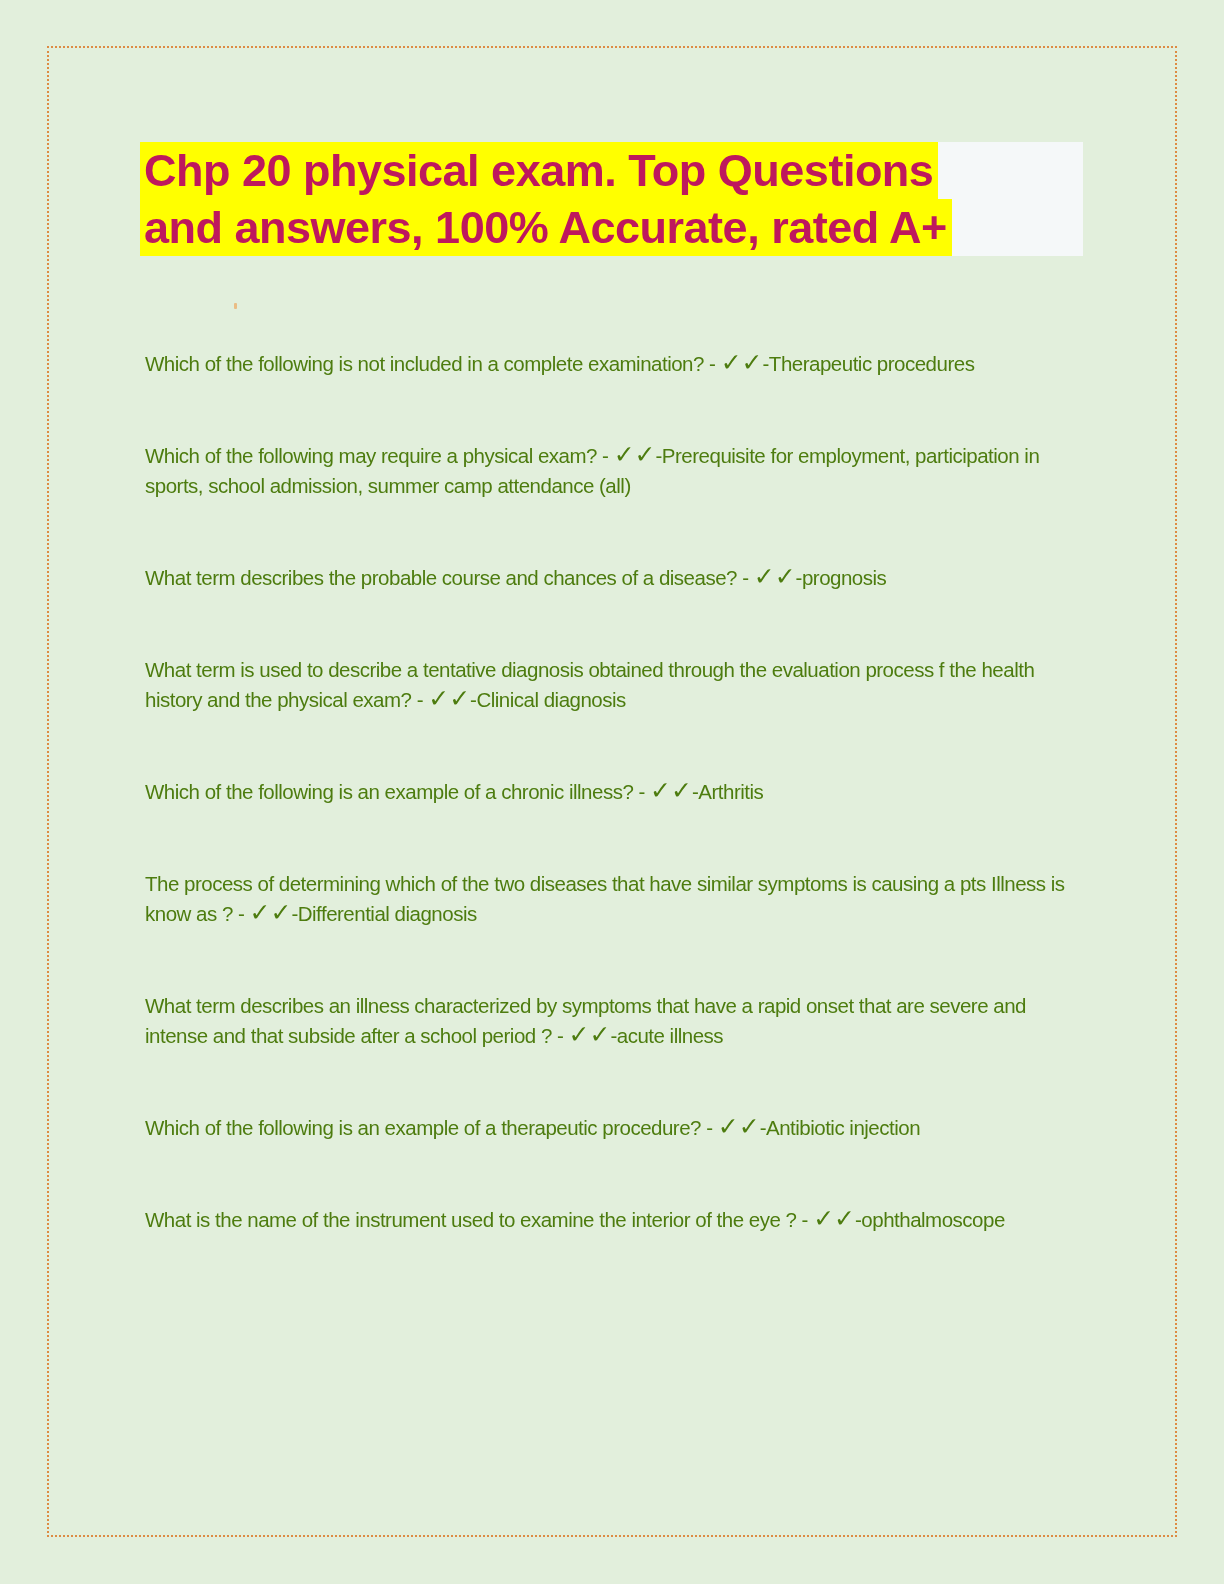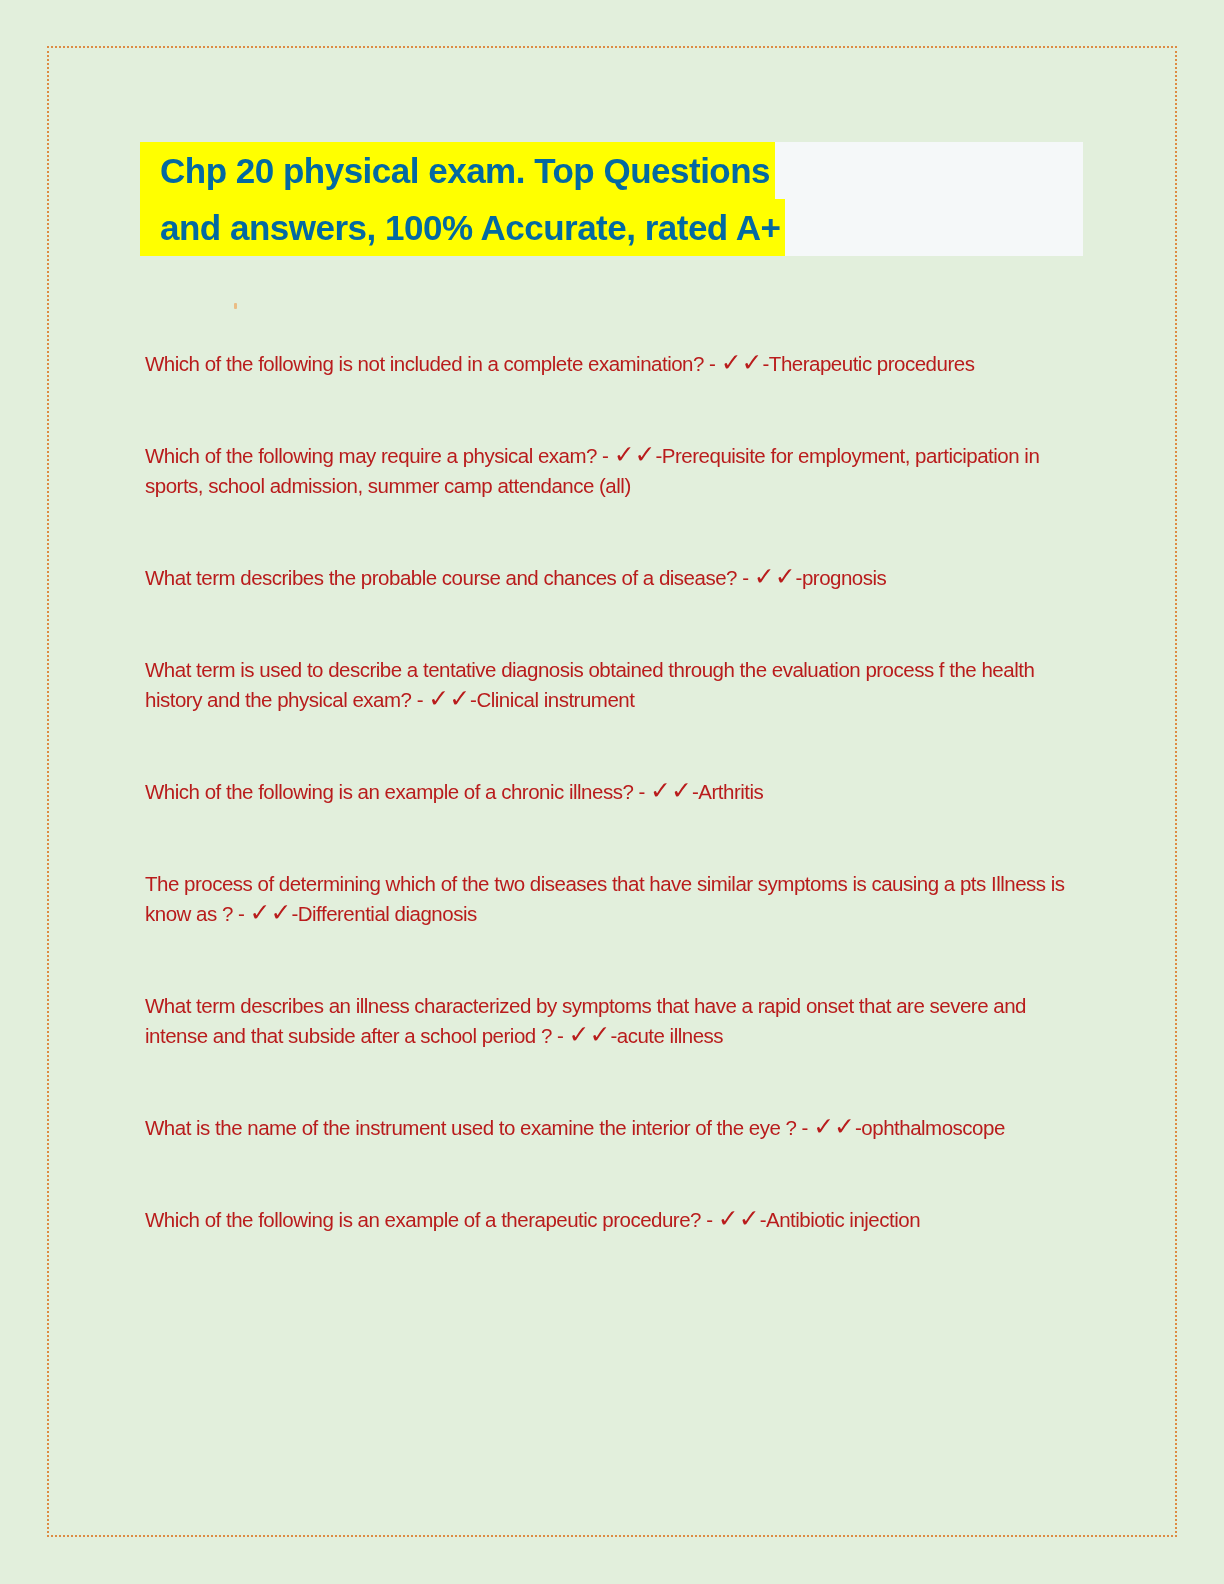--- a/index.html
+++ b/index.html
@@ -18,39 +18,39 @@
   }
   .title-box {
     position: absolute;
     left: 140px; top: 142px;
     width: 943px; min-height: 114px;
     background: #f5f8f9;
   }
   .title-line {
     display: table;
     background: #ffff00;
-    padding: 0 5px 0 20px;
+    padding: 0 5px 0 4px;
     line-height: 57px;
-    font-size: 35px;
+    font-size: 45px;
     font-weight: bold;
     letter-spacing: -0.5px;
-    color: #0369a1;
+    color: #be185d;
     white-space: nowrap;
   }
   .content {
     position: absolute;
     left: 145px; top: 349px;
     width: 945px;
   }
   .content p {
     margin: 0 0 62px 0;
     font-size: 20.5px;
     line-height: 30px;
     letter-spacing: -0.5px;
-    color: #b91c1c;
+    color: #4d7c0f;
   }
   .chk {
     font-family: "DejaVu Sans", sans-serif;
     font-weight: bold;
     font-size: 25px;
     letter-spacing: 0;
     line-height: 0;
   }
   .stray-mark {
     position: absolute;
@@ -69,19 +69,19 @@
   <div class="title-line">Chp 20 physical exam. Top Questions</div>
   <div class="title-line">and answers, 100% Accurate, rated A+</div>
 </div>
 
 <div class="stray-mark"></div>
 
 <div class="content">
   <p><span>Which of the following is not included in a complete examination? - </span><span class="chk">✓✓</span><span>-Therapeutic procedures</span></p>
   <p><span>Which of the following may require a physical exam? - </span><span class="chk">✓✓</span><span>-Prerequisite for employment, participation in sports, school admission, summer camp attendance (all)</span></p>
   <p><span>What term describes the probable course and chances of a disease? - </span><span class="chk">✓✓</span><span>-prognosis</span></p>
-  <p><span>What term is used to describe a tentative diagnosis obtained through the evaluation process f the health history and the physical exam? - </span><span class="chk">✓✓</span><span>-Clinical instrument</span></p>
+  <p><span>What term is used to describe a tentative diagnosis obtained through the evaluation process f the health history and the physical exam? - </span><span class="chk">✓✓</span><span>-Clinical diagnosis</span></p>
   <p><span>Which of the following is an example of a chronic illness? - </span><span class="chk">✓✓</span><span>-Arthritis</span></p>
   <p><span>The process of determining which of the two diseases that have similar symptoms is causing a pts Illness is know as ? - </span><span class="chk">✓✓</span><span>-Differential diagnosis</span></p>
   <p><span>What term describes an illness characterized by symptoms that have a rapid onset that are severe and intense and that subside after a school period ? - </span><span class="chk">✓✓</span><span>-acute illness</span></p>
+  <p><span>Which of the following is an example of a therapeutic procedure? - </span><span class="chk">✓✓</span><span>-Antibiotic injection</span></p>
   <p><span>What is the name of the instrument used to examine the interior of the eye ? - </span><span class="chk">✓✓</span><span>-ophthalmoscope</span></p>
-  <p><span>Which of the following is an example of a therapeutic procedure? - </span><span class="chk">✓✓</span><span>-Antibiotic injection</span></p>
 </div>
 
 </body></html>

